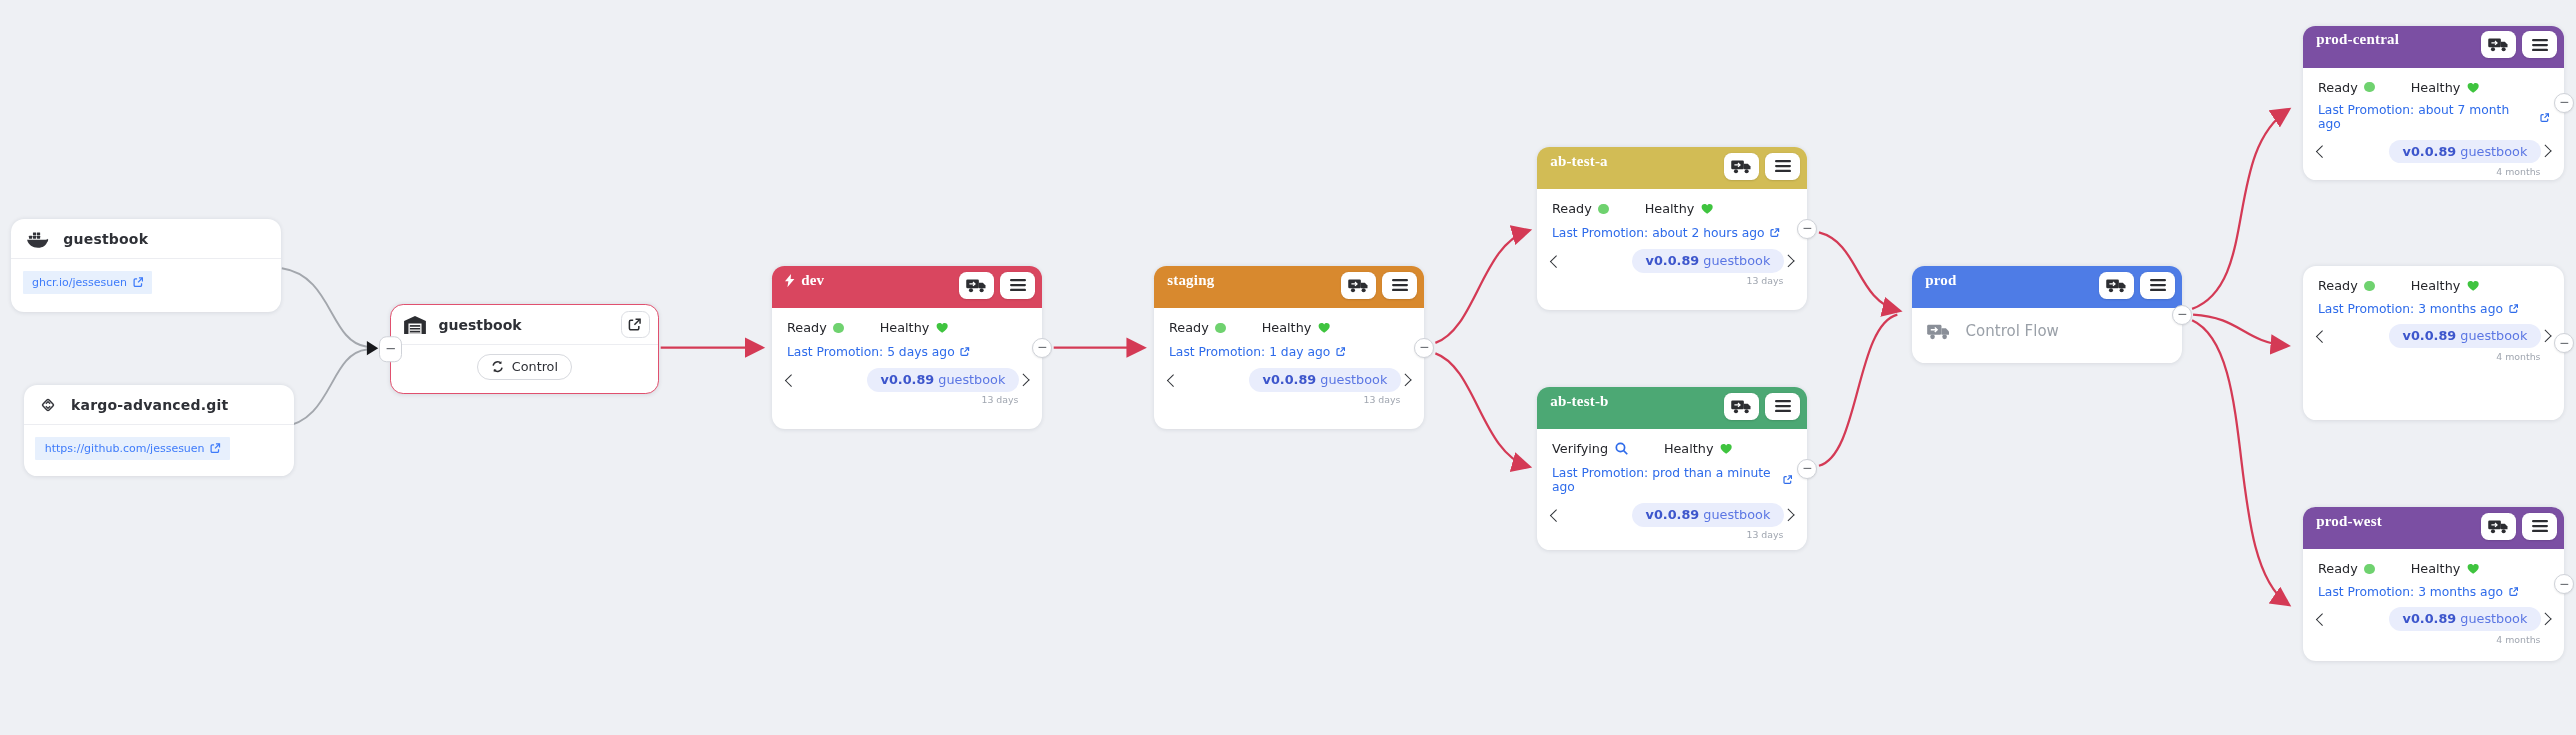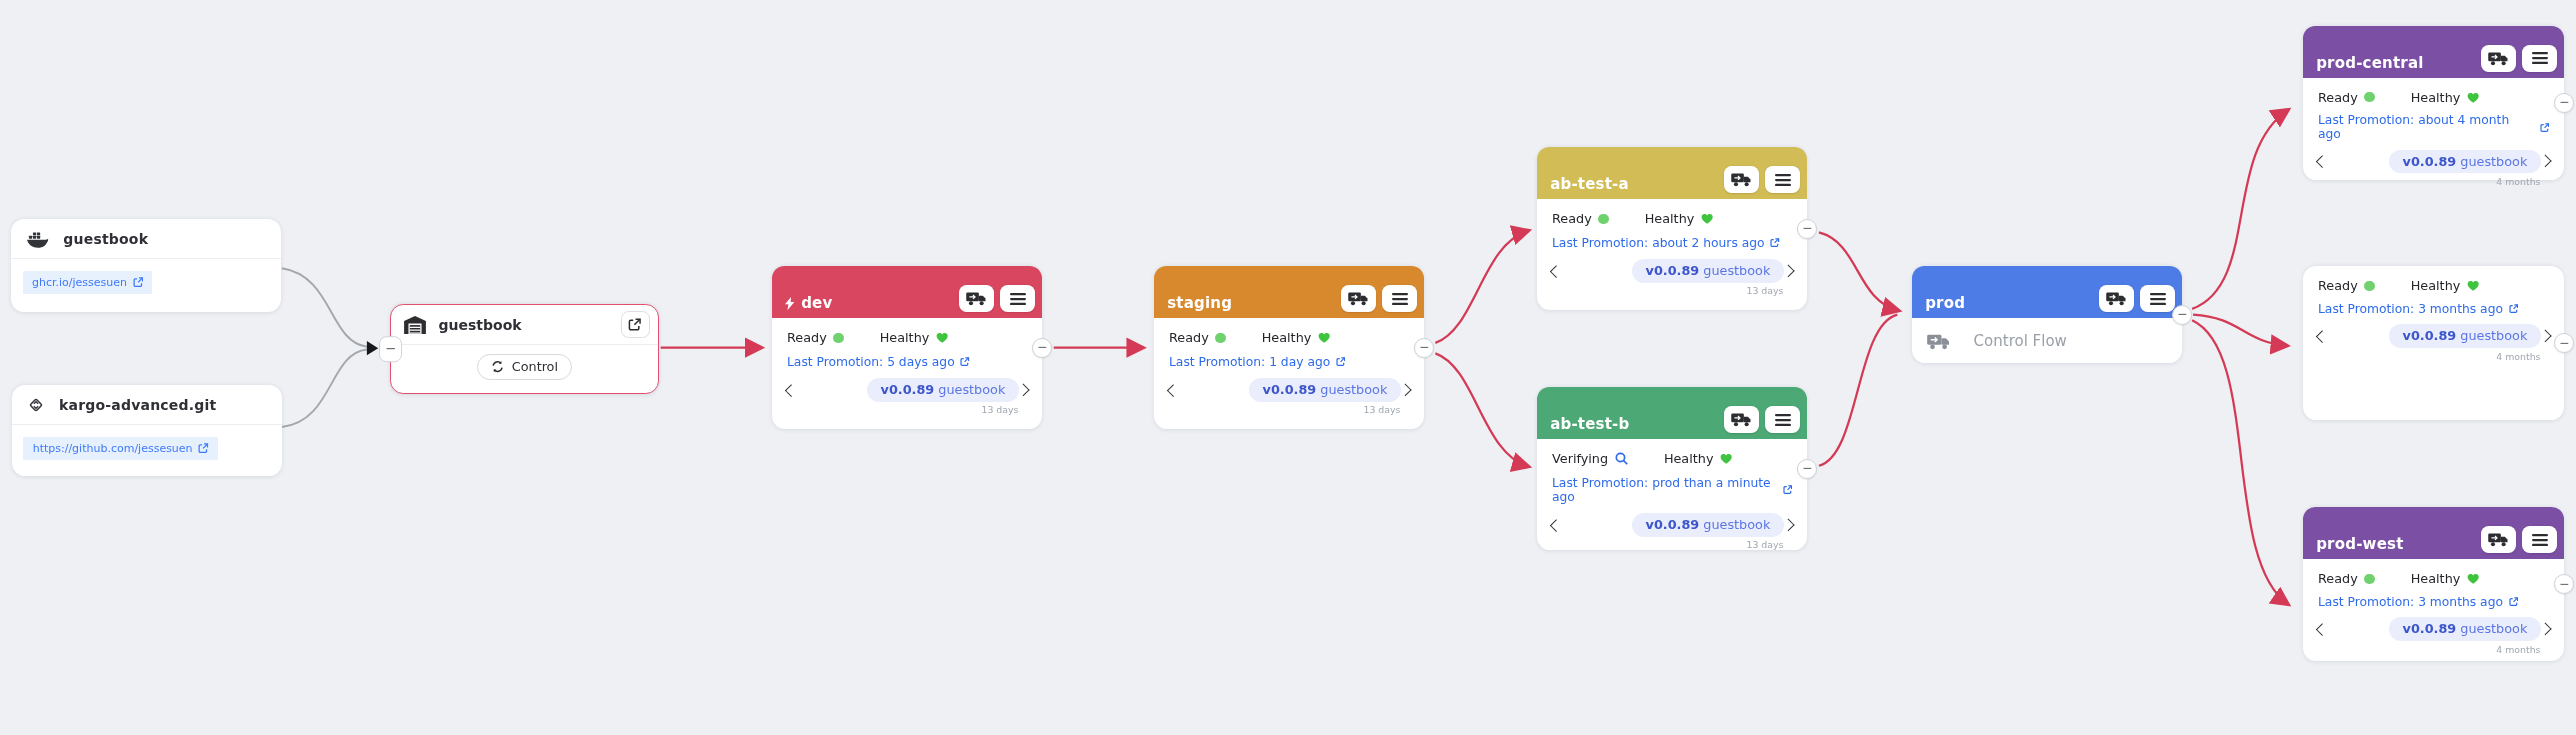--- a/index.html
+++ b/index.html
@@ -28,43 +28,43 @@
   .wh-header { display:flex; align-items:center; gap:12.3px; padding:5.7px 8.5px 5.7px 13.2px; height:39px; }
   .wh-title { font-weight:700; font-size:14px; color:#2e3036; flex:1; }
   .wh-ext-btn { width:29px; height:27px; border:0.9px solid #dcdee3; border-radius:7.6px; background:#fff;
     display:flex; align-items:center; justify-content:center; cursor:pointer; padding:0; }
   .refresh-btn { margin:9.4px auto 0; display:flex; gap:7.6px; align-items:center; border:0.9px solid #d7d9de;
     border-radius:15px; padding:3.8px 13.2px 4.7px; font-size:12.8px; color:#2e3036; background:#fff; cursor:pointer;
     font-family:inherit; }
 
   
   .stage { width:270px; }
-  .stage-header { background:var(--hdr,#888); border-radius:12.3px 12.3px 0 0; display:flex; align-items:flex-end;
-    padding:5.7px 6.6px 5.7px 13.2px; height:52px; color:#fff; }
+  .stage-header { background:var(--hdr,#888); border-radius:12.3px 12.3px 0 0; display:flex; align-items:flex-start;
+    padding:5.7px 6.6px 5.7px 13.2px; height:42px; color:#fff;font-family:Liberation Serif, serif; }
   .stage-title { font-weight:700; font-size:15px; letter-spacing:0.2px; flex:1; display:flex; align-items:center; gap:6.6px; }
   .hbtn { width:35px; height:27px; background:#fff; border:none; border-radius:7.6px; display:flex;
     align-items:center; justify-content:center; margin-left:6.6px; cursor:pointer; padding:0;
     box-shadow:0 0.9px 1.9px rgba(0,0,0,.12); }
   .stage-body { padding:10.4px 15px 5.7px; }
   .status-row { display:flex; gap:36px; font-size:12.8px; color:#25262b; align-items:flex-end; margin:1.9px 0 9.4px; }
   .status-item { display:flex; align-items:center; gap:6.6px; }
   .dot { width:10.4px; height:10.4px; border-radius:50%; background:#6fd26f; }
   .promo { color:#2e6bea; font-size:12.3px; display:flex; gap:5.7px; align-items:center; margin-bottom:9.4px; cursor:pointer; }
   .freight-row { display:flex; align-items:flex-start; justify-content:space-between; }
   .fr-center { display:flex; flex-direction:column; align-items:flex-end; gap:2.8px; flex:1; }
   .pill { background:#e9edfc; border-radius:13.2px; padding:3.8px 13.2px 4.7px; font-size:12.8px; cursor:pointer; white-space:nowrap; }
   .pill .ver { color:#3d56cc; font-weight:600; }
   .pill .name { color:#5b76e3; }
   .age { font-size:9.4px; color:#a0a6b0; text-align:center; }
   .chev { width:8.5px; height:8.5px; border-left:1.9px solid #2f3237; border-bottom:1.9px solid #2f3237;
     display:inline-block; cursor:pointer; margin-top:7.6px; }
   .chev.left  { transform:rotate(45deg); }
   .chev.right { transform:rotate(-135deg); }
 
-  .cf-row { display:flex; gap:23px; align-items:center; padding:14px 15px; color:#9aa0a8; font-size:15px; }
+  .cf-row { display:flex; gap:15px; align-items:center; padding:14px 15px; color:#9aa0a8; font-size:15px; }
 
   
   .minus { position:absolute; width:20px; height:20px; border-radius:50%; background:#fff; border:0.9px solid #cfd2d8;
     color:#5d6167; display:flex; align-items:center; justify-content:center; font-size:12.3px; line-height:1;
     right:-10.4px; top:50%; transform:translateY(-50%); box-shadow:0 0.9px 1.9px rgba(0,0,0,.08); cursor:pointer; z-index:3; }
   .minus-square { position:absolute; width:23.6px; height:25.5px; border-radius:7.6px; background:#fff; border:0.9px solid #cfd2d8;
     color:#5d6167; display:flex; align-items:center; justify-content:center; font-size:13.2px; line-height:1;
     left:-12.3px; top:50%; transform:translateY(-50%); cursor:pointer; z-index:3; }
 
   .icon { display:inline-flex; align-items:center; justify-content:center; }
@@ -118,21 +118,21 @@
       <span class="icon">
         <svg width="10.4" height="10.4" viewBox="0 0 14 14" fill="none" stroke="#3e7bfa" stroke-width="1.7">
             <path d="M5.5 2.5H3A1.5 1.5 0 0 0 1.5 4v7A1.5 1.5 0 0 0 3 12.5h7A1.5 1.5 0 0 0 11.5 11V8.5"></path>
             <path d="M8 1.2h4.8V6"></path>
             <path d="M12.6 1.4 6.8 7.2"></path>
           </svg>
       </span>
     </span>
   </div>
 
-  <div class="card" style="left:12px; top:385px; width:270px; height:91px;">
+  <div class="card" style="left:24px; top:385px; width:270px; height:91px;">
     <div class="repo-header">
       <span class="icon">
         <svg width="18" height="18" viewBox="0 0 19 19">
             <rect x="5" y="5" width="9" height="9" rx="1.6" transform="rotate(45 9.5 9.5)" fill="none" stroke="#33343a" stroke-width="1.6"></rect>
             <path d="M7.2 8.2 9.5 6l2.3 2.2M11.8 10.8 9.5 13 7.2 10.8" fill="none" stroke="#33343a" stroke-width="1.3"></path>
           </svg>
       </span>
       <span class="repo-title">kargo-advanced.git</span>
     </div>
     <div class="divider"></div>
@@ -526,21 +526,21 @@
         <span class="status-item">
             <span>Healthy</span>
             <span class="icon">
               <svg width="12.3" height="11.3" viewBox="0 0 14 13">
                 <path d="M7 12.4C2.8 9.6.6 7.2.6 4.6.6 2.7 2.1 1.2 4 1.2c1.2 0 2.3.6 3 1.6.7-1 1.8-1.6 3-1.6 1.9 0 3.4 1.5 3.4 3.4 0 2.6-2.2 5-6.4 7.8z" fill="#3fc43f"></path>
               </svg>
             </span>
           </span>
       </div>
       <div class="promo" style="margin-bottom:8.5px;">
-        <span>Last Promotion: about 4 month ago</span>
+        <span>Last Promotion: about 7 month ago</span>
         <span class="icon">
             <svg width="9.4" height="9.4" viewBox="0 0 14 14" fill="none" stroke="#2e6bea" stroke-width="1.8">
               <path d="M5.5 2.5H3A1.5 1.5 0 0 0 1.5 4v7A1.5 1.5 0 0 0 3 12.5h7A1.5 1.5 0 0 0 11.5 11V8.5"></path>
               <path d="M8 1.2h4.8V6"></path>
               <path d="M12.6 1.4 6.8 7.2"></path>
             </svg>
           </span>
       </div>
       <div class="freight-row">
         <span class="chev left"></span>

